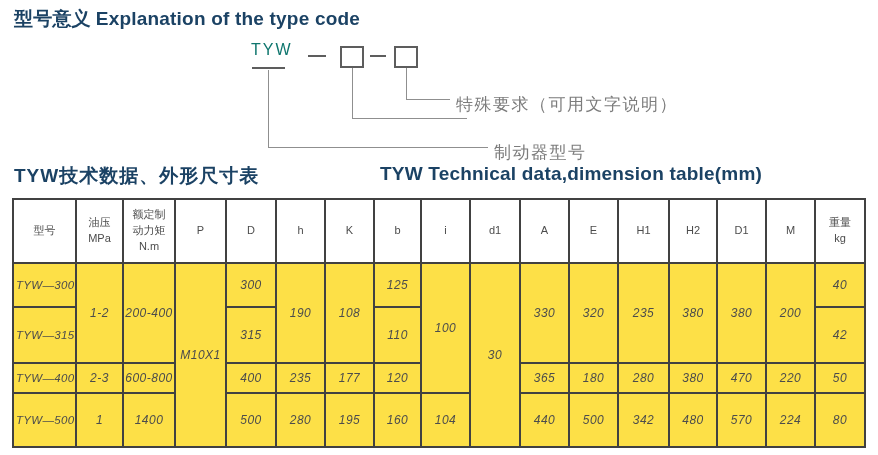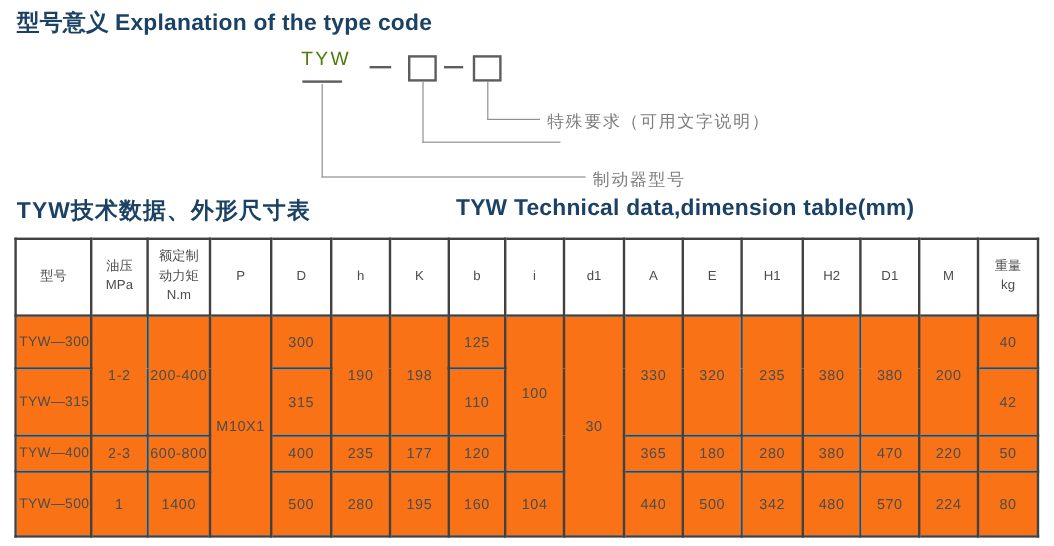--- a/index.html
+++ b/index.html
@@ -13,59 +13,59 @@
     position:absolute; font-weight:bold; font-size:19px; color:#1b4264;
     letter-spacing:0.2px; white-space:nowrap;
   }
   #title1 { left:14px; top:6px; }
   #title1 .en { margin-left:5px; }
   #title2-zh { left:14px; top:163px; letter-spacing:1px; }
   #title2-en { left:380px; top:163px; }
   
   .diagram { position:absolute; left:0; top:0; width:878px; height:160px; }
   .tyw-prefix {
-    position:absolute; left:251px; top:41px; font-size:16px; color:#4d7c0f;
+    position:absolute; left:251px; top:41px; font-size:16px; color:#0f766e;
     letter-spacing:2px;
   }
   .tyw-underline { position:absolute; left:252px; top:67px; width:33px; height:2px; background:#5d5d5d; }
   .code-dash { position:absolute; height:2px; background:#5d5d5d; top:55px; }
   #dash1 { left:308px; width:18px; }
   #dash2 { left:370px; width:16px; }
   .code-box {
     position:absolute; top:46px; width:24px; height:22px;
     border:2px solid #5d5d5d; background:#fff;
   }
   #box1 { left:340px; }
   #box2 { left:394px; }
   .conn {
     position:absolute; border-left:1px solid #8f8f8f; border-bottom:1px solid #8f8f8f;
   }
   #conn-special { left:406px; top:68px; width:44px; height:32px; }
   #conn-wheel   { left:352px; top:68px; width:115px; height:51px; }
   #conn-model   { left:268px; top:70px; width:220px; height:78px; }
   .diag-label {
-    position:absolute; font-size:14px; color:#7c7c7c; letter-spacing:1.5px; white-space:nowrap;
+    position:absolute; font-size:17px; color:#7c7c7c; letter-spacing:1.5px; white-space:nowrap;
   }
   #label-special { left:456px; top:93px; }
   #label-wheel   { left:474px; top:112px; }
   #label-model   { left:494px; top:141px; }
   
   .tbl-wrap { position:absolute; left:12px; top:198px; }
   table {
     border-collapse:collapse; table-layout:fixed; width:852px;
   }
   th, td {
     border:2px solid #414141; text-align:center; vertical-align:middle;
     color:#4c4c4c; overflow:hidden;
   }
   th {
     background:#ffffff; font-weight:normal; font-size:11px;
     white-space:pre-line; line-height:1.45; height:64px;
   }
-  td { background:#f97316; font-size:12px; letter-spacing:0.5px; }
+  td { background:#fde047; font-size:12px; letter-spacing:0.5px;font-style:italic; }
   tr.r1 td { height:44px; }
   tr.r2 td { height:56px; }
   tr.r3 td { height:30px; }
   tr.r4 td { height:54px; }
   td.model { text-align:left; padding-left:2px; font-size:11.5px; letter-spacing:0.3px; }
 </style>
 </head>
 <body>
 
 <div class="page">
@@ -134,21 +134,21 @@
         <th>重量
 kg</th>
       </tr>
       <tr class="r1">
         <td class="model">TYW—300</td>
         <td rowspan="2">1-2</td>
         <td rowspan="2">200-400</td>
         <td rowspan="4">M10X1</td>
         <td>300</td>
         <td rowspan="2">190</td>
-        <td rowspan="2">198</td>
+        <td rowspan="2">108</td>
         <td>125</td>
         <td rowspan="3">100</td>
         <td rowspan="4">30</td>
         <td rowspan="2">330</td>
         <td rowspan="2">320</td>
         <td rowspan="2">235</td>
         <td rowspan="2">380</td>
         <td rowspan="2">380</td>
         <td rowspan="2">200</td>
         <td>40</td>

